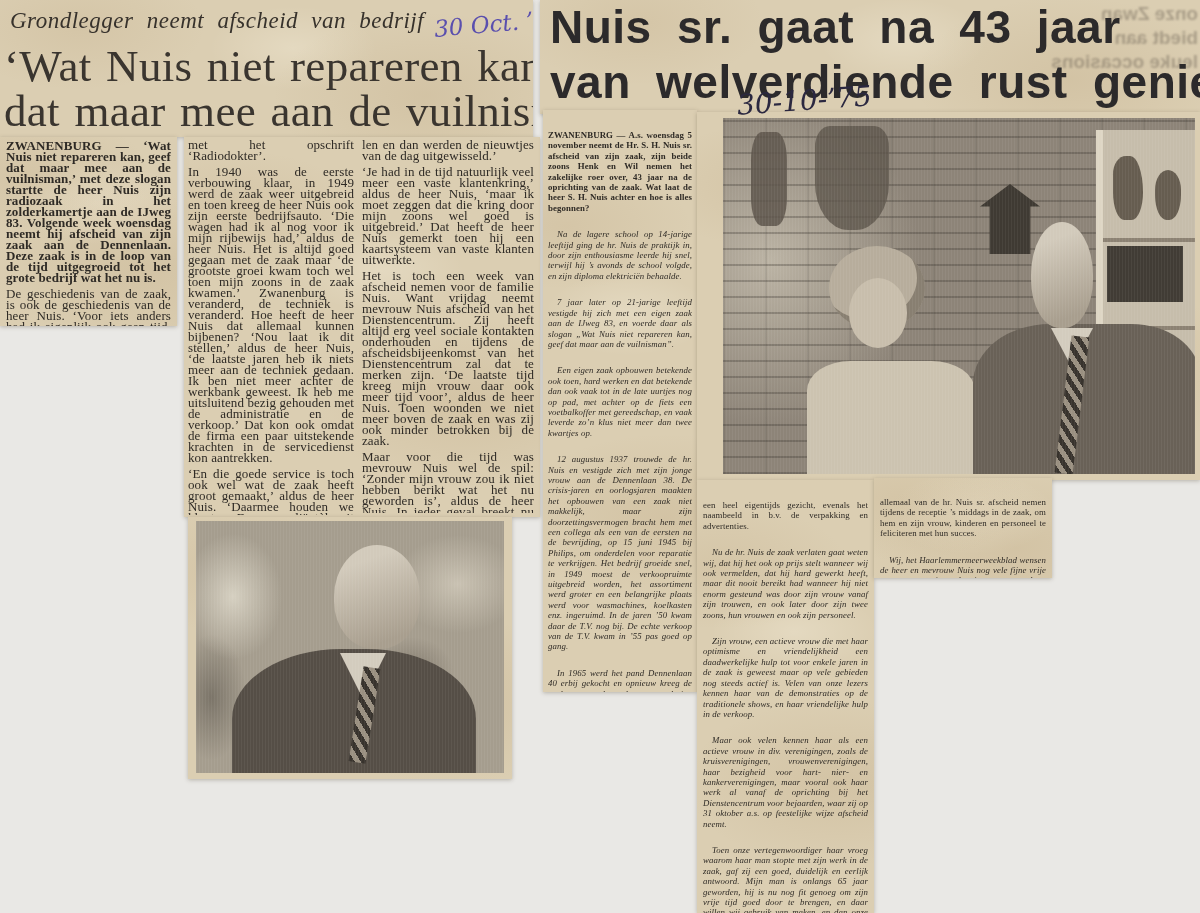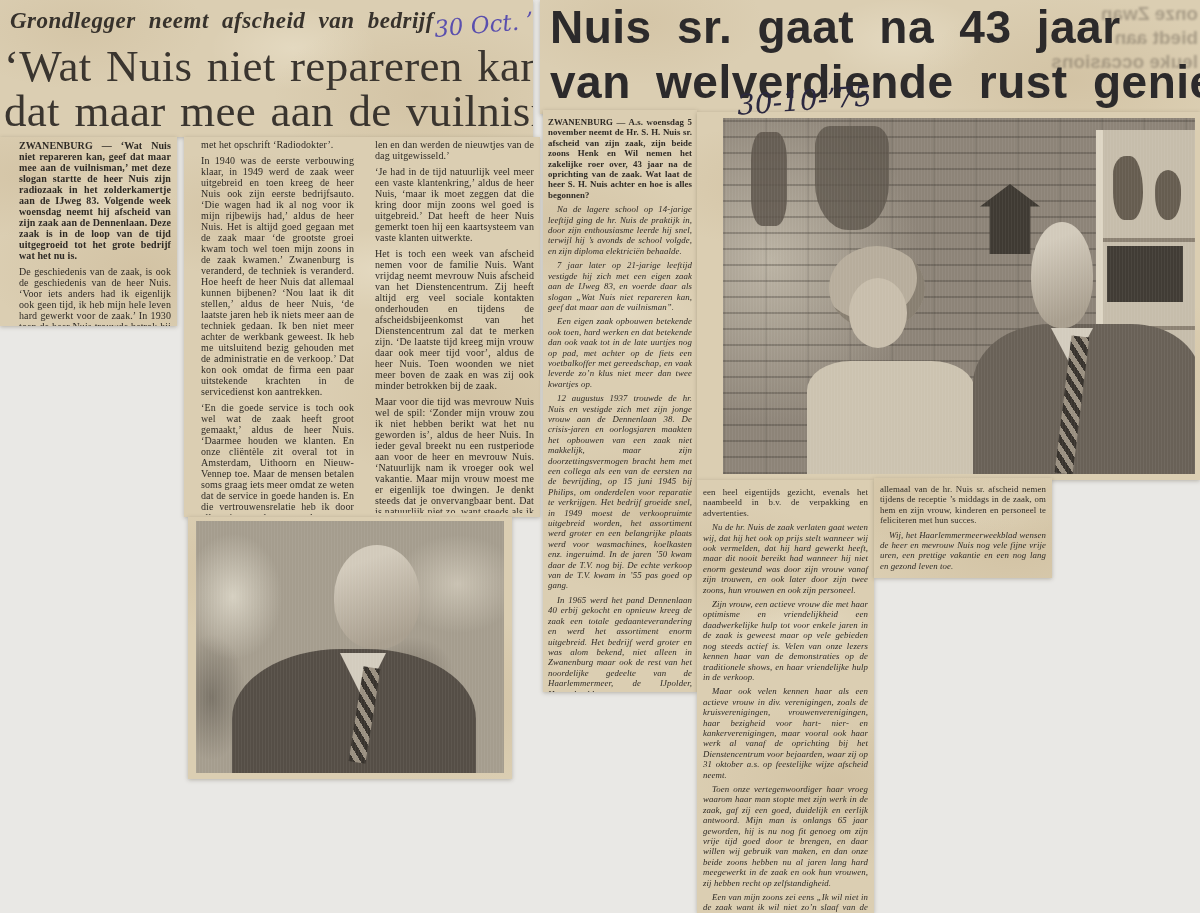--- a/index.html
+++ b/index.html
@@ -13,32 +13,32 @@
     background-color:#dbceb2;
     background-image:
       radial-gradient(ellipse 180px 90px at 15% 20%, rgba(155,120,70,.10), transparent 70%),
       radial-gradient(ellipse 220px 120px at 80% 70%, rgba(150,115,65,.12), transparent 70%),
       radial-gradient(ellipse 120px 60px at 55% 35%, rgba(255,250,235,.25), transparent 70%);
     box-shadow:0 1px 4px rgba(90,80,60,.35);
     overflow:hidden;
   }
   .bodytext{color:#2e2a25;}
   .bodytext p{
-    margin:0 0 5px 13px;
-    font-size:10px;line-height:11px;
+    margin:0 0 5px 0;
+    font-size:13px;line-height:11px;
     text-align:justify;overflow-wrap:break-word;
     letter-spacing:.1px;
   }
   .bodytext p.intro{font-weight:bold;}
-  .r-col p{font-size:8.8px;line-height:10.4px;margin:3px 0 4px 0;}
+  .r-col p{font-size:8.8px;line-height:10.4px;margin:16px 0 4px 0;}
   .r-col p + p{text-indent:9px;font-style:italic;}
   
   .kicker{
     position:absolute;left:10px;top:8px;
-    font-style:italic;font-weight:bold;font-size:23px;color:#37322c;
+    font-style:italic;font-weight:normal;font-size:23px;color:#37322c;
     word-spacing:7px;letter-spacing:.5px;white-space:nowrap;
   }
   .l-headline{
     position:absolute;left:4px;top:44px;width:526px;
     font-size:45px;line-height:45px;color:#3a352f;
     font-weight:400;letter-spacing:.3px;word-spacing:3px;white-space:nowrap;
   }
   .handwriting{
     position:absolute;font-style:italic;white-space:nowrap;
     font-family:"DejaVu Serif",serif;

